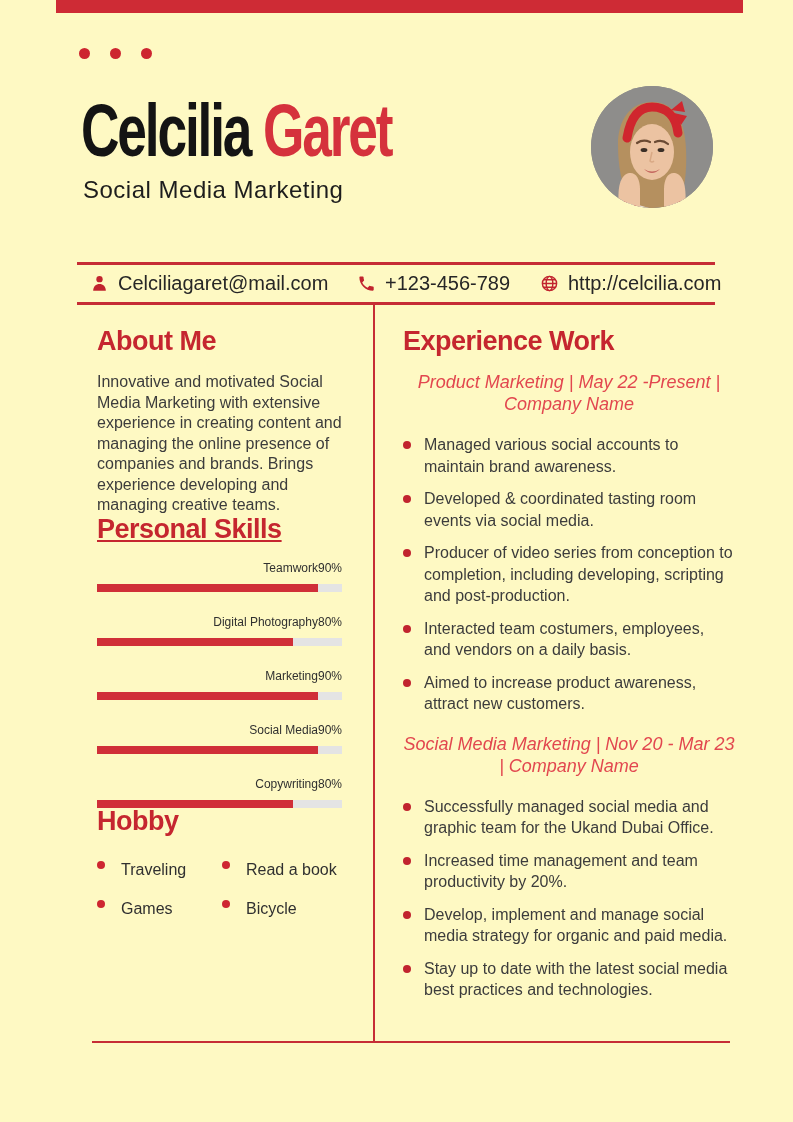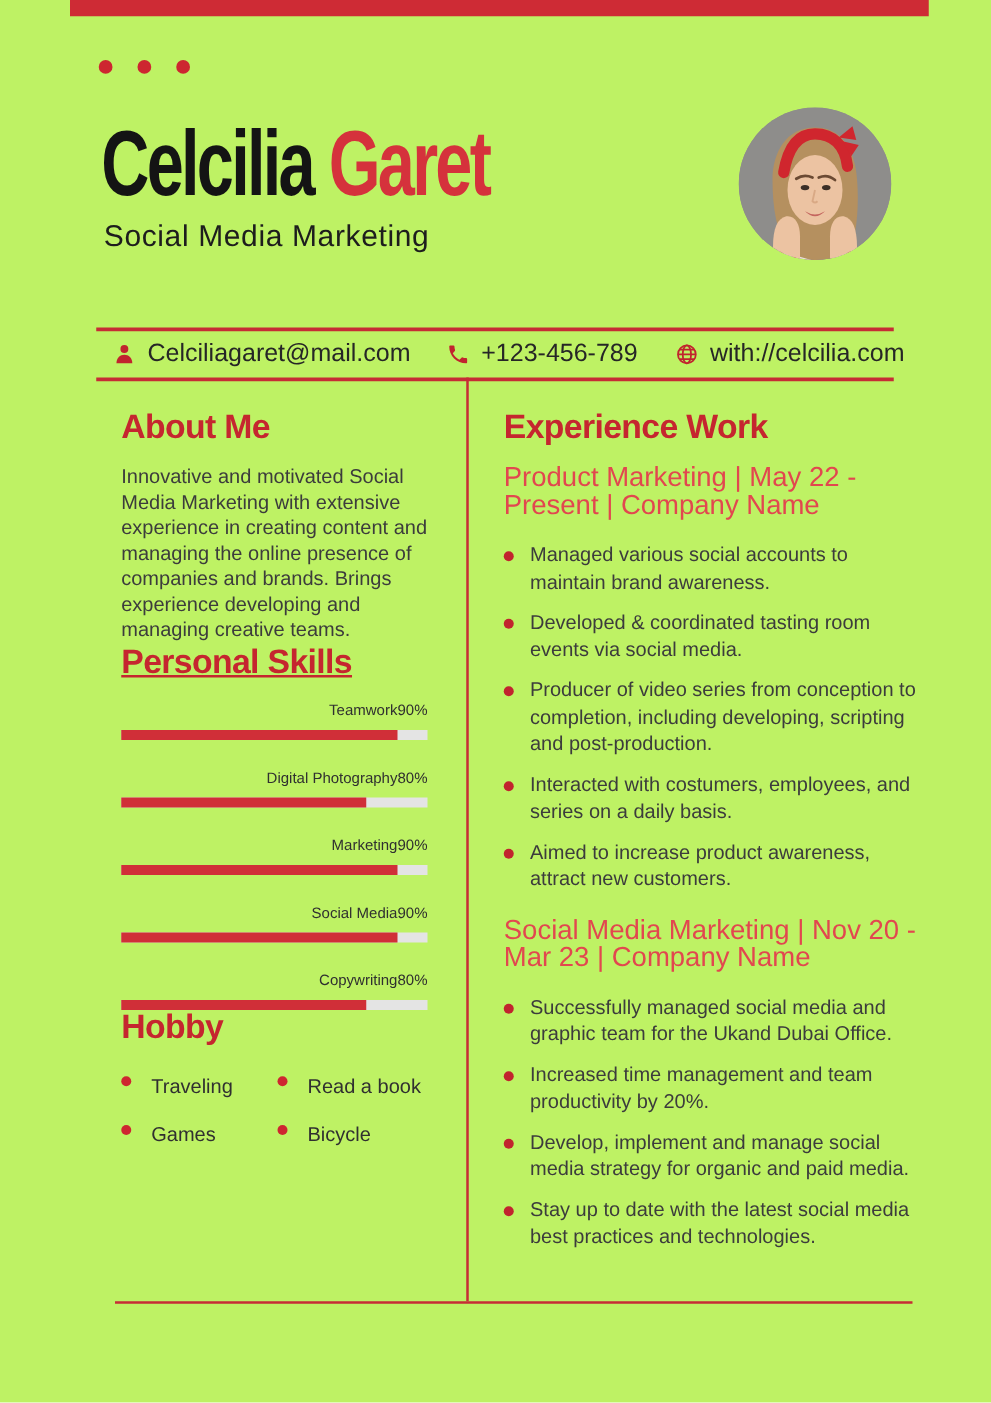--- a/index.html
+++ b/index.html
@@ -1,16 +1,16 @@
 <!DOCTYPE html>
 <html><head>
 <meta charset="utf-8">
 <style>
   html,body{margin:0;padding:0;background:#fff;}
-  .page{position:relative;width:793px;height:1122px;background:#bef264;overflow:hidden;
+  .page{position:relative;width:793px;height:1122px;background:#fef9c3;overflow:hidden;
         font-family:"Liberation Sans",sans-serif;color:#3c3c3c;}
 
   
   .top-bar{position:absolute;left:56px;top:0;width:687px;height:13px;background:#ce2b35;}
   .dots{position:absolute;left:79px;top:48px;display:flex;gap:20px;}
   .dot{width:11px;height:11px;border-radius:50%;background:#cd2630;}
 
   
   .name{position:absolute;left:81px;top:94px;font-size:74px;line-height:1;font-weight:700;
         letter-spacing:-3px;white-space:nowrap;color:#141414;
@@ -48,22 +48,22 @@
   .skill-track{margin-top:9px;height:8px;background:#e4e4e4;}
   .skill-fill{height:8px;background:#d02f38;}
 
   .hobby-h{margin-top:31px;}
   .hobby-grid{width:250px;margin-top:26px;display:grid;grid-template-columns:125px 1fr;
               row-gap:21px;font-size:16px;color:#303030;}
   .hobby-item{display:flex;align-items:flex-start;gap:16px;}
   .h-dot{width:8px;height:8px;border-radius:50%;background:#ce2630;flex:0 0 auto;}
 
   .col-right h2.exp-h{margin-top:26px;}
-  .job-title{width:332px;margin-top:16px;font-size:22px;line-height:22px;
-             color:#e2474f;}
+  .job-title{width:332px;margin-top:16px;font-size:18px;line-height:22px;
+             font-style:italic;color:#e2474f;text-align:center;}
   .job-title.second{margin-top:18px;}
   ul.bullets{list-style:none;margin:19px 0 0;padding:0;width:330px;}
   ul.bullets li{display:flex;gap:13px;margin-bottom:11px;font-size:16px;line-height:21.5px;color:#3c3c3c;}
   .b-dot{width:8px;height:8px;border-radius:50%;background:#c1242e;flex:0 0 auto;margin-top:7px;}
 </style>
 </head>
 <body>
 
 <div class="page">
 
@@ -120,21 +120,21 @@
       <span>+123-456-789</span>
     </div>
     <div class="c-item c3">
       <span class="c-icon">
         <svg viewBox="0 0 24 24" fill="none" stroke="#c1242e" stroke-width="1.8">
             <circle cx="12" cy="12" r="9"></circle>
             <ellipse cx="12" cy="12" rx="4.2" ry="9"></ellipse>
             <path d="M3.2 12h17.6M4.4 7.2h15.2M4.4 16.8h15.2"></path>
           </svg>
       </span>
-      <span>with://celcilia.com</span>
+      <span>http://celcilia.com</span>
     </div>
   </div>
 
   <div class="cols">
 
     <div class="col-left">
       <h2 class="sec about-h">About Me</h2>
       <div class="about-text">Innovative and motivated Social Media Marketing with extensive experience in creating content and managing the online presence of companies and brands. Brings experience developing and managing creative teams.</div>
 
       <h2 class="sec skills-h">Personal Skills</h2>
@@ -218,21 +218,21 @@
         <li>
             <span class="b-dot"></span>
             <span>Developed &amp; coordinated tasting room events via social media.</span>
           </li>
         <li>
             <span class="b-dot"></span>
             <span>Producer of video series from conception to completion, including developing, scripting and post-production.</span>
           </li>
         <li>
             <span class="b-dot"></span>
-            <span>Interacted with costumers, employees, and series on a daily basis.</span>
+            <span>Interacted team costumers, employees, and vendors on a daily basis.</span>
           </li>
         <li>
             <span class="b-dot"></span>
             <span>Aimed to increase product awareness, attract new customers.</span>
           </li>
       </ul>
 
       <div class="job-title second">Social Media Marketing | Nov 20 - Mar 23 | Company Name</div>
       <ul class="bullets">
         <li>

